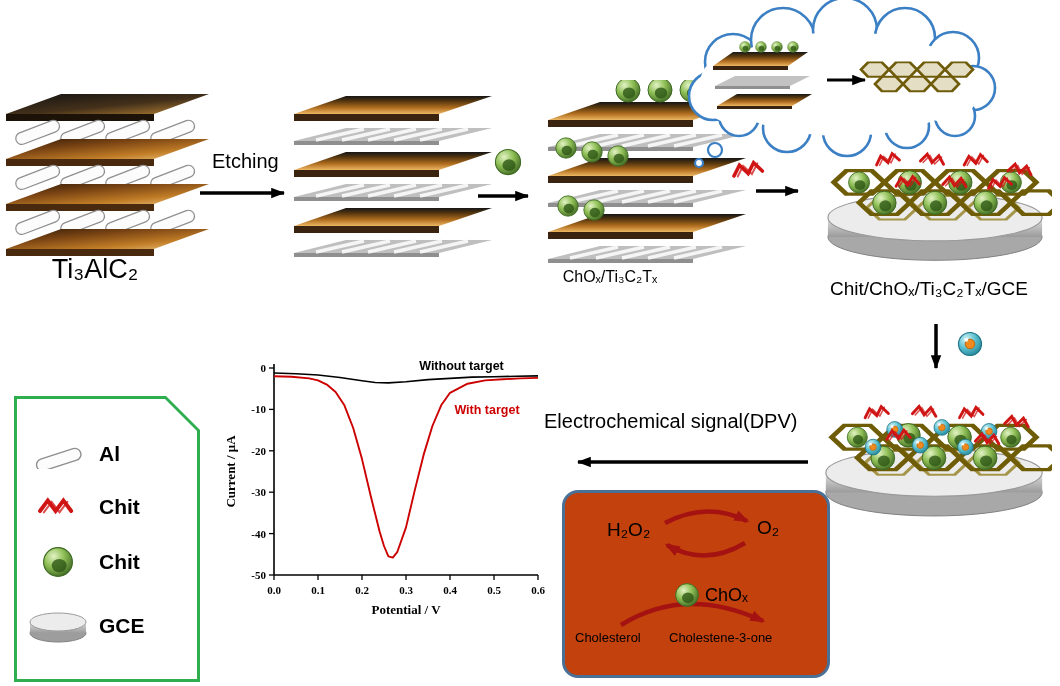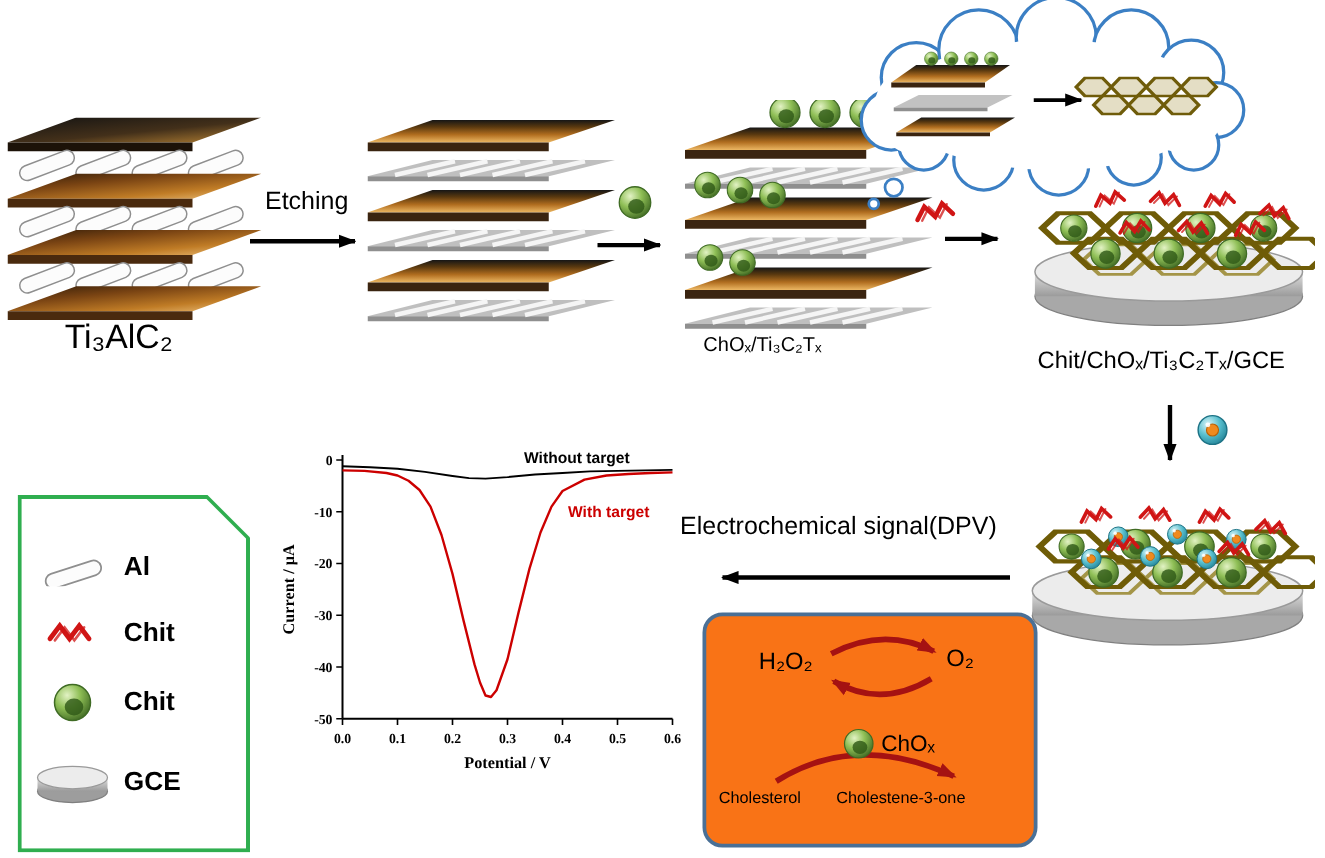--- a/index.html
+++ b/index.html
@@ -7,21 +7,21 @@
           font-family:"Liberation Sans","DejaVu Sans",sans-serif}
   .abs{position:absolute}
   .lbl{position:absolute;font-weight:400;color:#000;white-space:nowrap;line-height:1.15}
   .center{text-align:center}
   
   .tick{font:700 11px "Liberation Serif","DejaVu Serif",serif;fill:#000}
   .axlabel{font:700 13px "Liberation Serif","DejaVu Serif",serif;fill:#000}
   .ann{font:700 12.5px "Liberation Sans","DejaVu Sans",sans-serif}
   
   .rxbox{position:absolute;left:562px;top:490px;width:262px;height:182px;border:3px solid #4a7096;
-         border-radius:16px;background:#f97316}
+         border-radius:16px;background:#c2410c}
   
   .legendbox{position:absolute;left:14px;top:396px;width:186px;height:286px;background:#2fae4f;
              clip-path:polygon(0 0,calc(100% - 34px) 0,100% 34px,100% 100%,0 100%)}
   .legendbox .inner{position:absolute;inset:3px;background:#fff;
              clip-path:polygon(0 0,calc(100% - 32px) 0,100% 32px,100% 100%,0 100%)}
   .legendrows{position:absolute;inset:3px;display:flex;flex-direction:column;justify-content:space-evenly;
              padding:16px 0 8px 8px}
   .lrow{display:flex;align-items:center;gap:8px}
   .licon{width:66px;display:flex;justify-content:center;align-items:center}
   .llabel{font-weight:700;font-size:21px;color:#000}

